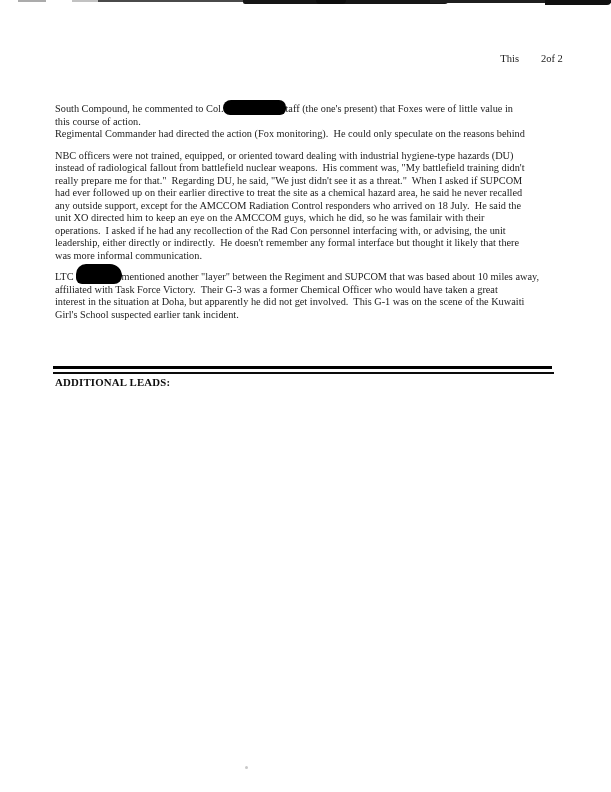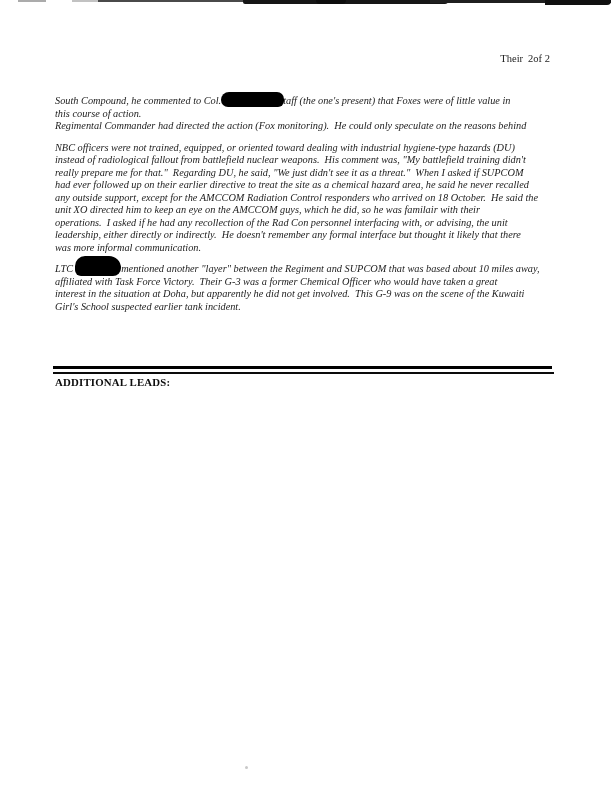--- a/index.html
+++ b/index.html
@@ -29,32 +29,32 @@
   .artifact.speck { left: 245px; top: 766px; width: 3px; height: 3px; background: #c8c8c8; border-radius: 50%; }
 
   
   .page-header {
     position: absolute;
     top: 42px;
     left: 490px;
     font-size: 10.5px;
     white-space: pre;
   }
-  .page-header .page-number { margin-left: 5px; }
+  .page-header .page-number { margin-left: 22px; }
 
   
   .doc-body {
     position: absolute;
     left: 55px;
     top: 95px;
     width: 520px;
     font-size: 10.3px;
     line-height: 12.5px;
   }
-  .paragraph { margin: 0 0 9px 0; font-style: italic; }
+  .paragraph { margin: 8px 0 9px 0; }
   .text-line {
     white-space: pre;
     height: 12.5px;
   }
 
   
   .redaction {
     display: inline-block;
     position: relative;
     height: 9px;
@@ -104,44 +104,44 @@
   <div class="artifact a1"></div>
   <div class="artifact a2"></div>
   <div class="artifact a3"></div>
   <div class="artifact a4"></div>
   <div class="artifact a5"></div>
   <div class="artifact a6"></div>
   <div class="artifact a7"></div>
   <div class="artifact speck"></div>
 
   <div class="page-header">
-    <span>Their</span><span class="page-number">2of 2</span>
+    <span>This</span><span class="page-number">2of 2</span>
   </div>
 
   <div class="doc-body">
       <div class="paragraph">
         <div class="text-line">South Compound, he commented to Col.<span class="redaction red-wide"></span>taff (the one's present) that Foxes were of little value in</div>
         <div class="text-line">this course of action.</div>
         <div class="text-line">Regimental Commander had directed the action (Fox monitoring).  He could only speculate on the reasons behind</div>
       </div>
       <div class="paragraph">
         <div class="text-line">NBC officers were not trained, equipped, or oriented toward dealing with industrial hygiene-type hazards (DU)</div>
         <div class="text-line">instead of radiological fallout from battlefield nuclear weapons.  His comment was, "My battlefield training didn't</div>
         <div class="text-line">really prepare me for that."  Regarding DU, he said, "We just didn't see it as a threat."  When I asked if SUPCOM</div>
         <div class="text-line">had ever followed up on their earlier directive to treat the site as a chemical hazard area, he said he never recalled</div>
-        <div class="text-line">any outside support, except for the AMCCOM Radiation Control responders who arrived on 18 October.  He said the</div>
+        <div class="text-line">any outside support, except for the AMCCOM Radiation Control responders who arrived on 18 July.  He said the</div>
         <div class="text-line">unit XO directed him to keep an eye on the AMCCOM guys, which he did, so he was familair with their</div>
         <div class="text-line">operations.  I asked if he had any recollection of the Rad Con personnel interfacing with, or advising, the unit</div>
         <div class="text-line">leadership, either directly or indirectly.  He doesn't remember any formal interface but thought it likely that there</div>
         <div class="text-line">was more informal communication.</div>
       </div>
       <div class="paragraph">
         <div class="text-line">LTC<span class="redaction red-tall"></span>mentioned another "layer" between the Regiment and SUPCOM that was based about 10 miles away,</div>
         <div class="text-line">affiliated with Task Force Victory.  Their G-3 was a former Chemical Officer who would have taken a great</div>
-        <div class="text-line">interest in the situation at Doha, but apparently he did not get involved.  This G-9 was on the scene of the Kuwaiti</div>
+        <div class="text-line">interest in the situation at Doha, but apparently he did not get involved.  This G-1 was on the scene of the Kuwaiti</div>
         <div class="text-line">Girl's School suspected earlier tank incident.</div>
       </div>
     </div>
 
   <div class="rule-thick"></div>
   <div class="rule-thin"></div>
   <div class="section-heading">ADDITIONAL LEADS:</div>
 
 </div>
 

